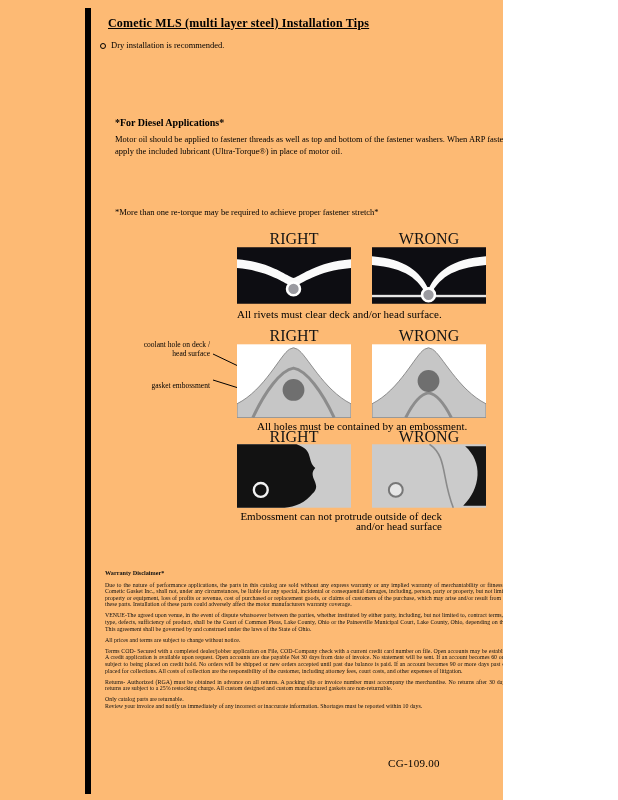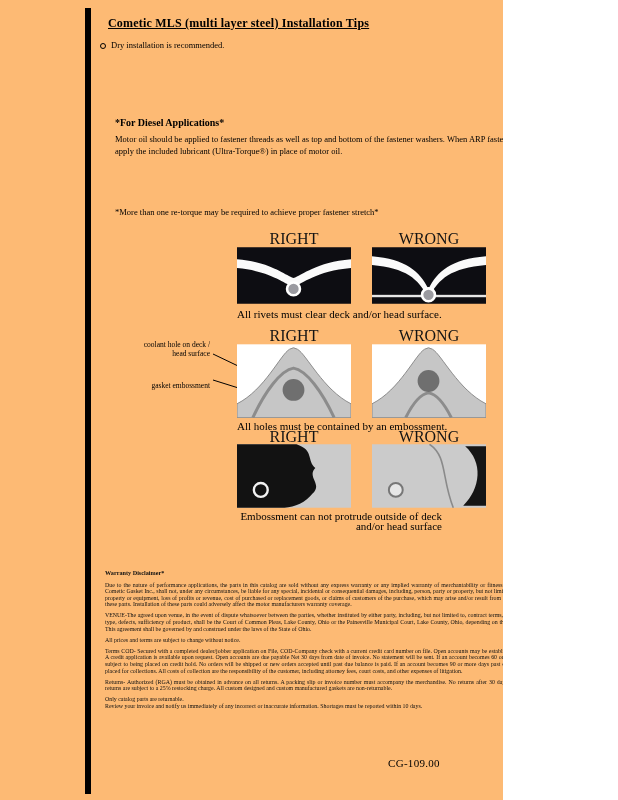--- a/index.html
+++ b/index.html
@@ -88,21 +88,21 @@
     <circle cx="57" cy="46" r="11" fill="#6f6f6f"></circle>
   </svg>
 
   <svg class="dg-img" style="left:372px;top:344px;height:74px;" viewBox="0 0 115 74">
     <rect width="115" height="74" fill="#ffffff"></rect>
     <path d="M0,74 L0,60 C28,46 44,10 53,5 Q57,2 61,5 C70,10 87,46 115,60 L115,74 Z" fill="#c6c6c6" stroke="#8c8c8c" stroke-width="1"></path>
     <path d="M34,74 C42,58 50,50 57,49 C64,50 72,58 80,74" fill="none" stroke="#8c8c8c" stroke-width="3"></path>
     <circle cx="57" cy="37" r="11" fill="#6f6f6f"></circle>
   </svg>
 
-  <div class="cap" style="top:421px;">All holes must be contained by an embossment.</div>
+  <div class="cap" style="top:421px;margin-left:20px;">All holes must be contained by an embossment.</div>
 
   <div class="dg-label" style="left:237px;top:428px;">RIGHT</div>
   <div class="dg-label" style="left:372px;top:428px;">WRONG</div>
 
   <svg class="dg-img" style="left:237px;top:444px;height:64px;" viewBox="0 0 115 64">
     <rect width="115" height="64" fill="#cbcbcb"></rect>
     <path d="M0,0 L60,0 C78,6 70,16 79,24 C70,33 87,40 76,50 C70,58 58,64 48,64 L0,64 Z" fill="#121212"></path>
     <circle cx="24" cy="46" r="7" fill="none" stroke="#f2f2f2" stroke-width="2.4"></circle>
   </svg>
 

